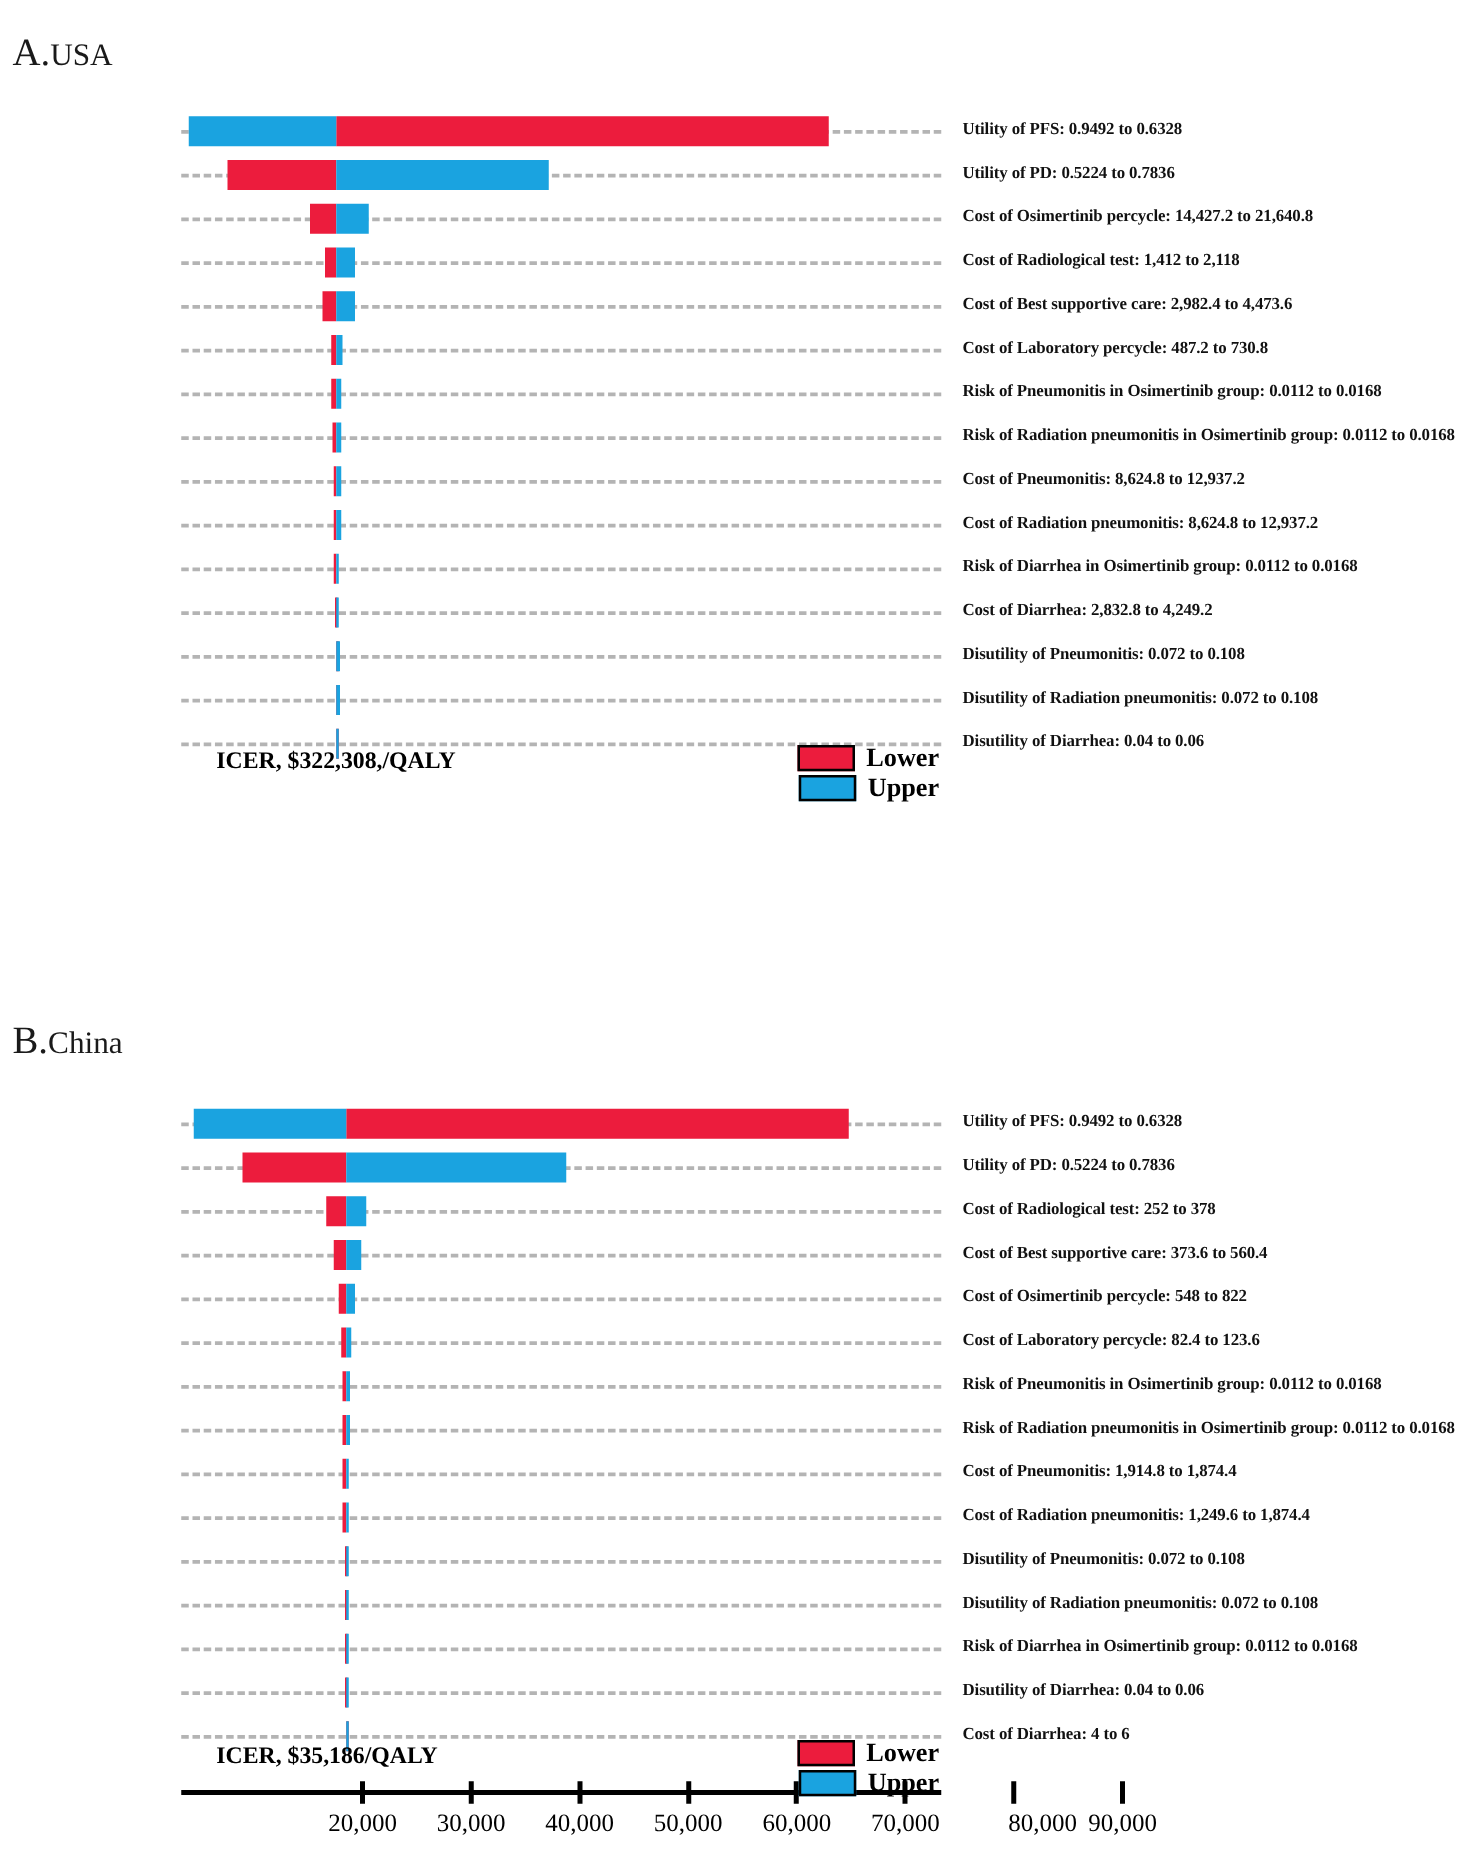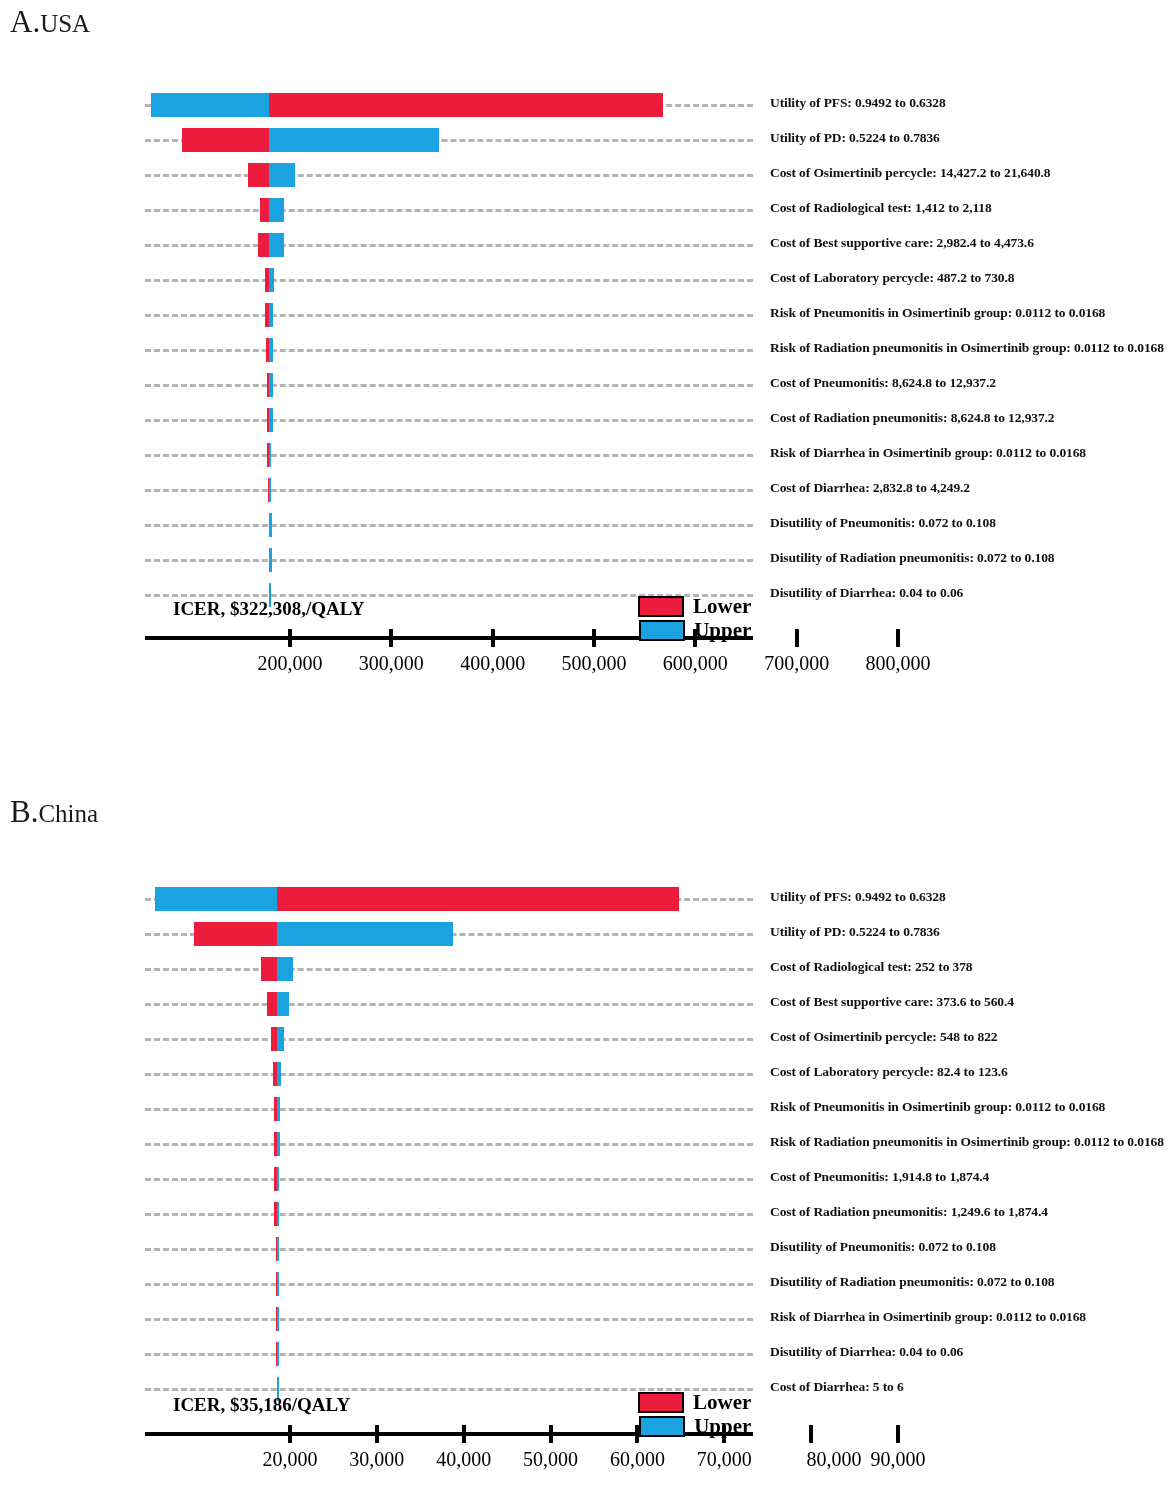--- a/index.html
+++ b/index.html
@@ -23,20 +23,21 @@
   }
 
   .panel-title {
     position: absolute;
     font-family: "Liberation Serif", serif;
     font-size: 31px;
     font-weight: 400;
     color: #1a1a1a;
     letter-spacing: 0px;
     white-space: nowrap;
+    margin-top: 20px;
   }
   .panel-title .small-caps {
     font-size: 25px;
   }
 
   
   .plot {
     position: absolute;
     left: 0;
     top: 0;
@@ -236,38 +237,20 @@
         <div class="row-label">Disutility of Radiation pneumonitis: 0.072 to 0.108</div>
       </div>
       <div class="row" style="top: 580px; width: 1169px;">
         <div class="guide"></div>
         <div class="bar lower" style="left: 268.627px; width: 2px;"></div>
         <div class="bar upper" style="left: 268.939px; width: 2px;"></div>
         <div class="row-label">Disutility of Diarrhea: 0.04 to 0.06</div>
       </div>
     </div>
 
-  <div id="axis-usa" style="position:absolute;left:0;top:636px;height:60px;width:1169px;">
-      <div class="axis-line">
-        <div class="tick" style="left: 143px;"></div>
-        <div class="tick-label" style="left: 145px;">200,000</div>
-        <div class="tick" style="left: 244.333px;"></div>
-        <div class="tick-label" style="left: 246.333px;">300,000</div>
-        <div class="tick" style="left: 345.667px;"></div>
-        <div class="tick-label" style="left: 347.667px;">400,000</div>
-        <div class="tick" style="left: 447px;"></div>
-        <div class="tick-label" style="left: 449px;">500,000</div>
-        <div class="tick" style="left: 548.333px;"></div>
-        <div class="tick-label" style="left: 550.333px;">600,000</div>
-        <div class="tick" style="left: 649.667px;"></div>
-        <div class="tick-label" style="left: 651.667px;">700,000</div>
-        <div class="tick" style="left: 751px;"></div>
-        <div class="tick-label" style="left: 753px;">800,000</div>
-      </div>
-    </div>
 
   <div class="icer" style="left:173px;top:598px;">ICER, $322,308,/QALY</div>
 
   <div class="legend" style="left:638px;top:594px;">
     <div class="legend-row">
       <span class="legend-swatch lower"></span>
       <span class="legend-text">Lower</span>
     </div>
     <div class="legend-row">
       <span class="legend-swatch upper"></span>
@@ -363,21 +346,21 @@
       <div class="row" style="top: 559px; width: 1169px;">
         <div class="guide"></div>
         <div class="bar lower" style="left: 276.328px; width: 2px;"></div>
         <div class="bar upper" style="left: 276.901px; width: 2px;"></div>
         <div class="row-label">Disutility of Diarrhea: 0.04 to 0.06</div>
       </div>
       <div class="row" style="top: 594px; width: 1169px;">
         <div class="guide"></div>
         <div class="bar lower" style="left: 276.589px; width: 2px;"></div>
         <div class="bar upper" style="left: 276.901px; width: 2px;"></div>
-        <div class="row-label">Cost of Diarrhea: 5 to 6</div>
+        <div class="row-label">Cost of Diarrhea: 4 to 6</div>
       </div>
     </div>
 
   <div id="axis-china" style="position:absolute;left:0;top:652px;height:60px;width:1169px;">
       <div class="axis-line">
         <div class="tick" style="left: 143px;"></div>
         <div class="tick-label" style="left: 145px;">20,000</div>
         <div class="tick" style="left: 229.857px;"></div>
         <div class="tick-label" style="left: 231.857px;">30,000</div>
         <div class="tick" style="left: 316.714px;"></div>

